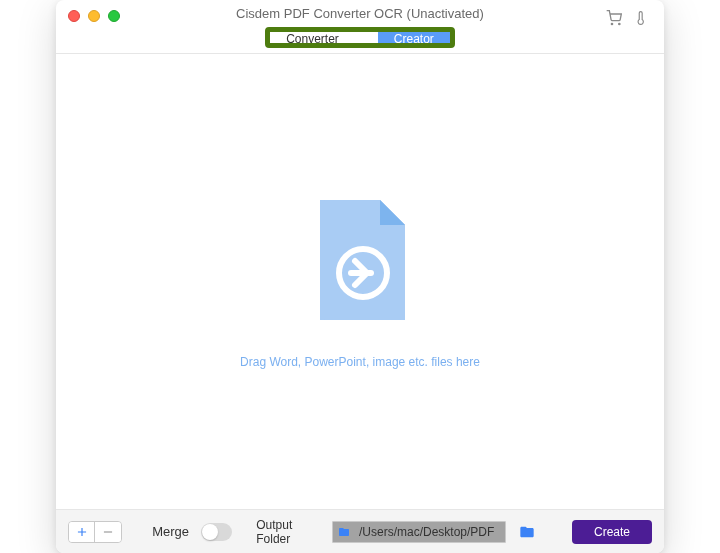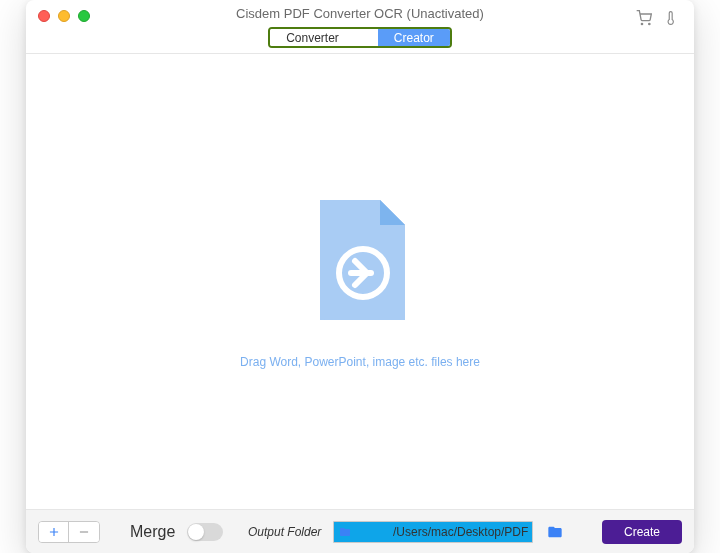--- a/index.html
+++ b/index.html
@@ -5,21 +5,21 @@
 * { box-sizing: border-box; margin: 0; padding: 0; }
 body {
   font-family: -apple-system, "Helvetica Neue", Arial, sans-serif;
   background: #fff;
   display: flex;
   justify-content: center;
   align-items: center;
   height: 100vh;
 }
 .window {
-  width: 668px;
+  width: 608px;
   height: 553px;
   background: #fff;
   border-radius: 8px;
   box-shadow: 0 10px 40px rgba(0,0,0,0.15), 0 2px 8px rgba(0,0,0,0.1);
   display: flex;
   flex-direction: column;
   overflow: hidden;
   position: relative;
 }
 .titlebar {
@@ -58,21 +58,21 @@
   gap: 12px;
   align-items: center;
 }
 .cart-icon, .thermo-icon {
   width: 16px; height: 16px;
   color: #8a8a8a;
 }
 .segmented {
   margin-top: 6px;
   display: inline-flex;
-  border: 2px solid #4d7c0f;
+  border: 5px solid #4d7c0f;
   border-radius: 4px;
   overflow: hidden;
   height: 21px;
 }
 .segmented button {
   border: none;
   background: #fff;
   font-size: 12px;
   padding: 0 16px;
   cursor: pointer;
@@ -126,21 +126,21 @@
   justify-content: center;
 }
 .add-remove button:first-child {
   border-right: 1px solid #c9c9c9;
   color: #3b82f6;
 }
 .add-remove button:last-child {
   color: #8a8a8a;
 }
 .merge-label {
-  font-size: 16px;
+  font-size: 13px;
   color: #333;
   margin-left: 18px;
 }
 .toggle {
   width: 36px;
   height: 18px;
   border-radius: 9px;
   background: #d9d9d9;
   position: relative;
   cursor: pointer;
@@ -150,33 +150,31 @@
   background: #fff;
   border-radius: 50%;
   position: absolute;
   top: 1px; left: 1px;
   box-shadow: 0 1px 2px rgba(0,0,0,0.2);
 }
 .spacer { flex: 1; }
 .output-label {
   font-size: 12px;
   color: #333;
-  font-style: italic;
 }
 .path-box {
   display: inline-flex;
   align-items: center;
-  background: #0ea5e9;
+  background: #a3a3a3;
   border: 1px solid #c9c9c9;
   height: 22px;
   border-radius: 1px;
   font-size: 12px;
   width: 200px;
   overflow: hidden;
-  text-align: right;
 }
 .path-box .folder-mini {
   width: 22px;
   display: flex;
   align-items: center;
   justify-content: center;
 }
 .path-box .path-text {
   flex: 1;
   padding: 0 4px;

